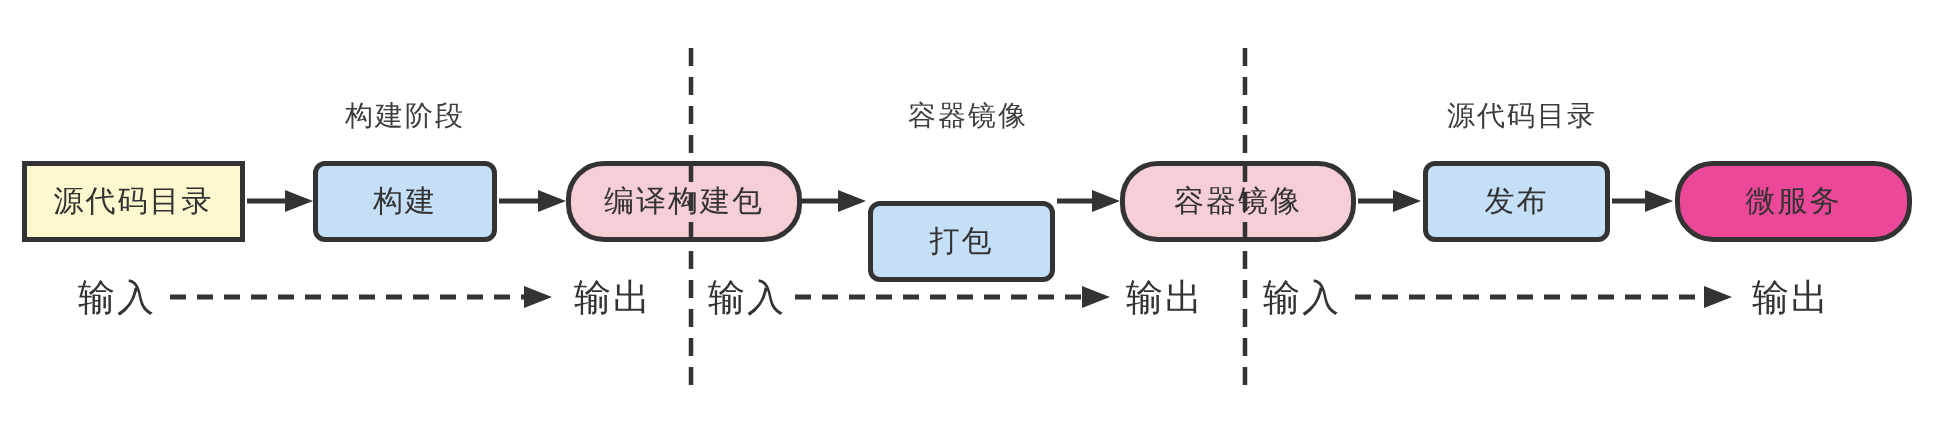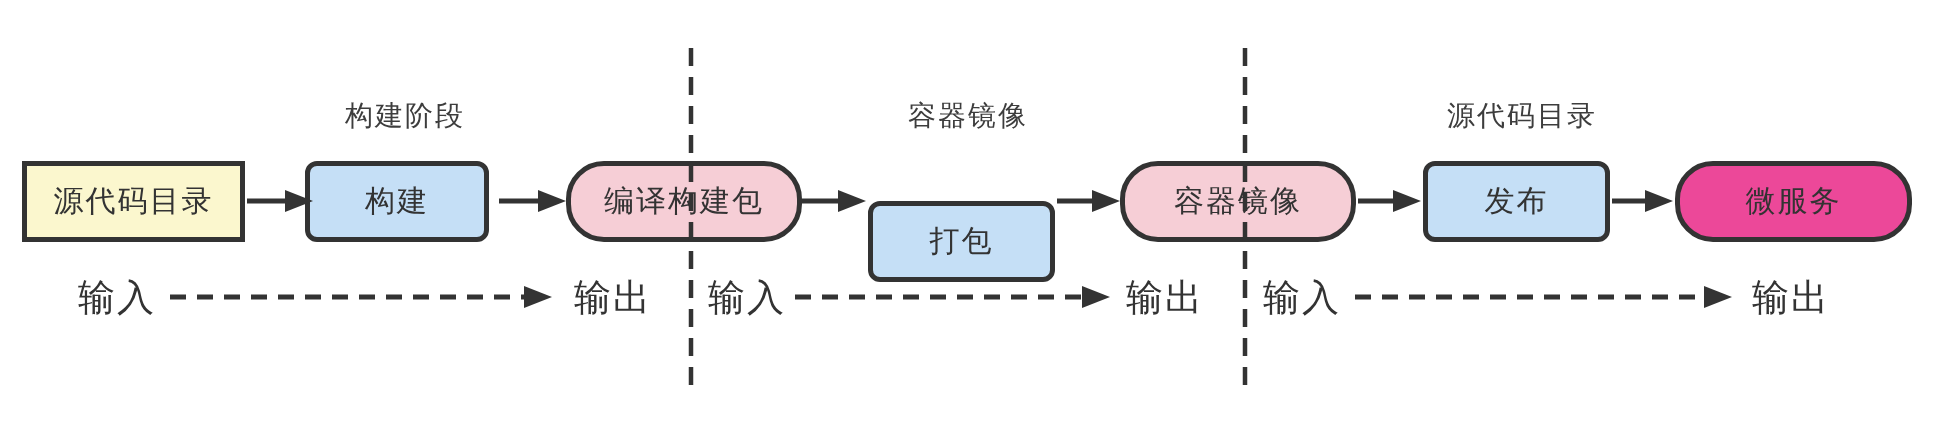--- a/index.html
+++ b/index.html
@@ -36,21 +36,21 @@
 </head>
 <body>
 
 <div id="canvas">
 
   <div class="stage-title" style="left:245px;">构建阶段</div>
   <div class="stage-title" style="left:808px;">容器镜像</div>
   <div class="stage-title" style="left:1362px;">源代码目录</div>
 
   <div class="node shape-rect" style="left: 22px; width: 223px; background-color: rgb(251, 247, 206);">源代码目录</div>
-  <div class="node shape-rounded" style="left: 305px; width: 184px; background-color: rgb(197, 223, 246);">构建</div>
+  <div class="node shape-rounded" style="left: 313px; width: 184px; background-color: rgb(197, 223, 246);">构建</div>
   <div class="node shape-pill" style="left: 566px; width: 236px; background-color: rgb(246, 206, 214);">编译构建包</div>
   <div class="node shape-rounded" style="left: 868px; width: 187px; background-color: rgb(197, 223, 246); margin-top: 40px;">打包</div>
   <div class="node shape-rounded" style="left: 1423px; width: 187px; background-color: rgb(197, 223, 246);">发布</div>
   <div class="node shape-pill" style="left: 1120px; width: 236px; background-color: rgb(246, 206, 214);">容器镜像</div>
   <div class="node shape-pill" style="left: 1675px; width: 237px; background-color: #ec4899;">微服务</div>
 
   <div class="io-label" style="left:47px;">输入</div>
   <div class="io-label" style="left:543px;">输出</div>
   <div class="io-label" style="left:677px;">输入</div>
   <div class="io-label" style="left:1095px;">输出</div>

